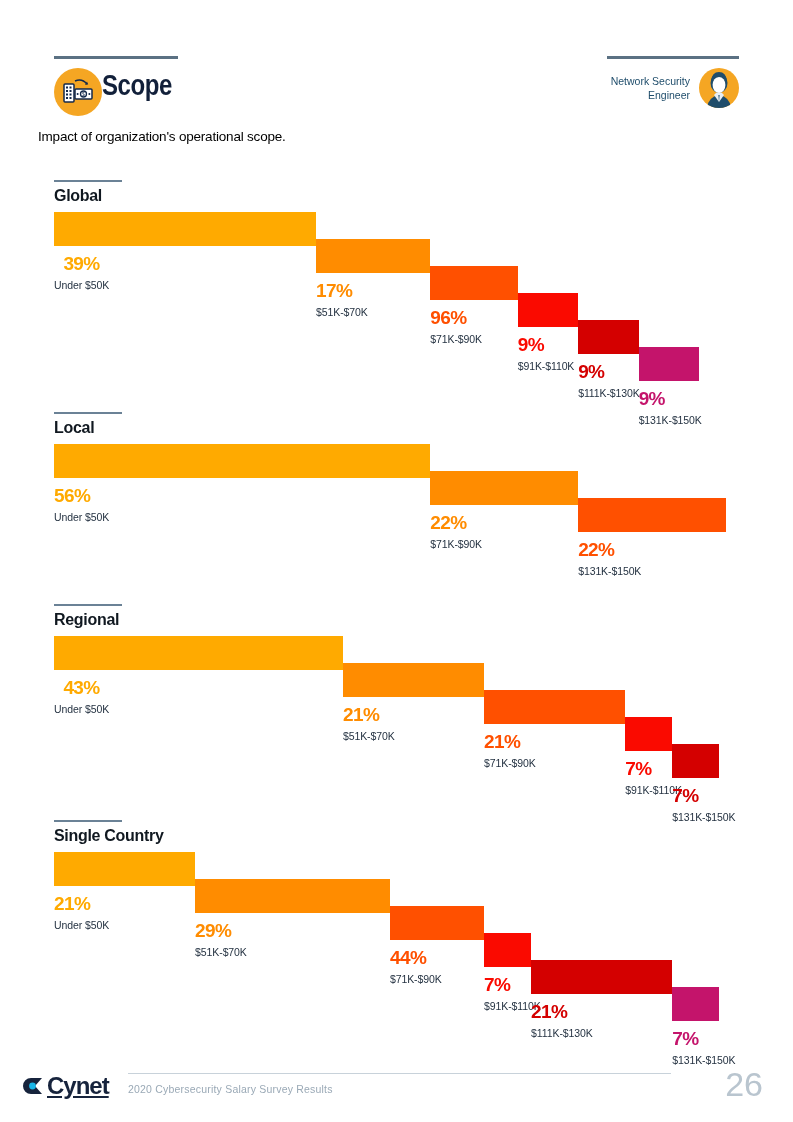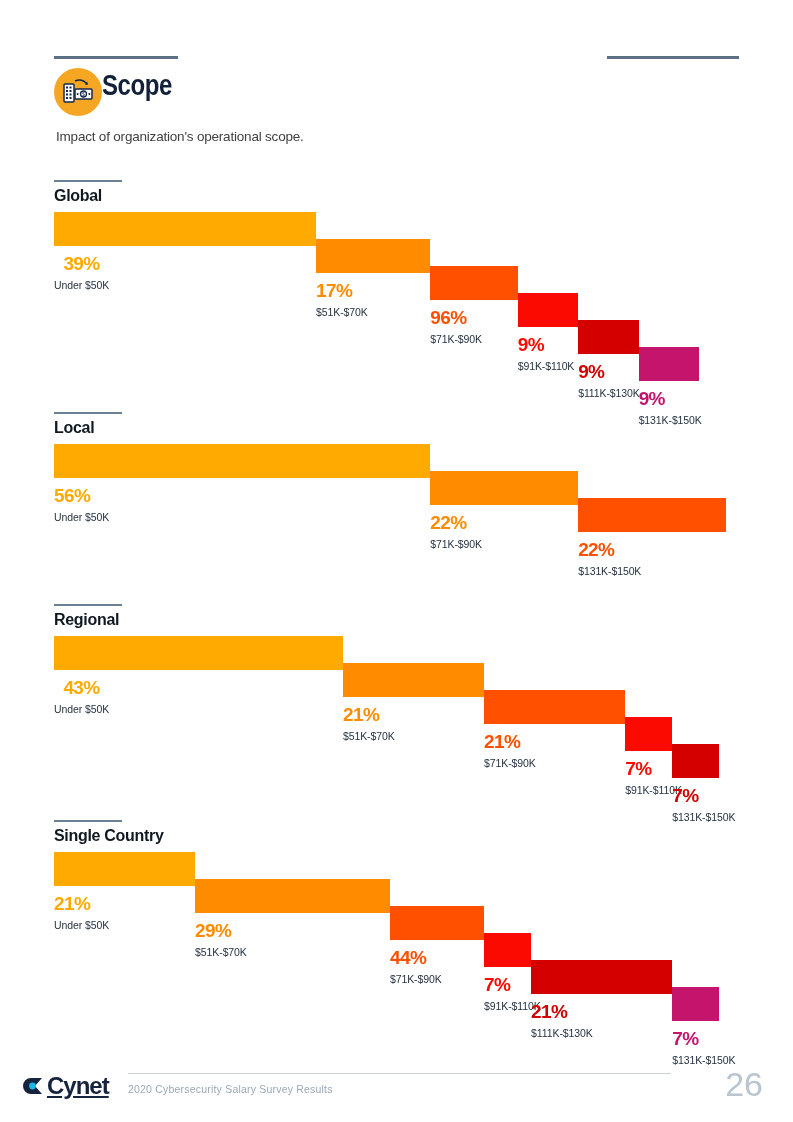--- a/index.html
+++ b/index.html
@@ -13,21 +13,21 @@
   
   .hdr-rule{position:absolute;left:54px;top:56px;width:124px;height:3px;background:#5b7183;}
   .hdr-rule-r{position:absolute;right:54px;top:56px;width:132px;height:3px;background:#5b7183;}
 
   .title-row{position:absolute;left:54px;top:68px;display:flex;align-items:flex-start;}
   .scope-badge{width:48px;height:48px;border-radius:50%;background:#f5a623;
     display:flex;align-items:center;justify-content:center;flex:none;}
   .page-title{font-size:30px;font-weight:bold;letter-spacing:-0.5px;
     color:#12203a;font-family:"Liberation Sans Narrow","Liberation Sans",sans-serif;
     transform:scaleX(.8);transform-origin:left center;white-space:nowrap;}
-  .subtitle{position:absolute;left:56px;top:129px;font-size:13.5px;color:#404040;letter-spacing:-0.2px;}
+  .subtitle{position:absolute;left:38px;top:129px;font-size:13.5px;color:#000000;letter-spacing:-0.2px;}
 
   .role-box{position:absolute;right:54px;top:68px;display:flex;align-items:center;gap:9px;}
   .role-text{font-size:10.5px;line-height:1.35;color:#1f4d6b;text-align:right;font-weight:500;white-space:pre-line;}
   .role-avatar{width:40px;height:40px;border-radius:50%;background:#f5a623;flex:none;
     display:flex;align-items:center;justify-content:center;overflow:hidden;}
 
   
   .group{position:absolute;left:0;width:793px;}
   .grp-rule{position:absolute;left:54px;top:0;width:68px;height:2px;background:#6b8296;}
   .grp-title{position:absolute;left:54px;top:7px;font-size:16px;font-weight:bold;color:#101820;letter-spacing:-.3px;}
@@ -73,20 +73,34 @@
         <circle cx="21.5" cy="15" r="3" fill="none" stroke="#13294b" stroke-width="1.3"></circle>
         <text x="21.5" y="17.4" font-size="5" text-anchor="middle" fill="#13294b" font-family="sans-serif">$</text>
         <circle cx="15.6" cy="15" r="1" fill="#13294b"></circle>
           <circle cx="27.4" cy="15" r="1" fill="#13294b"></circle>
       </svg>
     </div>
     <div class="page-title">Scope</div>
   </div>
   <div class="subtitle">Impact of organization's operational scope.</div>
 
+  <div class="role-box">
+    <div class="role-text">Network Security
+Engineer</div>
+    <div class="role-avatar">
+      <svg width="40" height="40" viewBox="0 0 40 40">
+        <path d="M8 40 Q9 29 20 27 Q31 29 32 40 Z" fill="#1f4d6b"></path>
+        <path d="M15 27 L20 34 L25 27 L23 25 L17 25 Z" fill="#e8eef2"></path>
+        <path d="M19 27 L20 34 L21 27 Z" fill="#6b8ca3"></path>
+        <ellipse cx="20" cy="15" rx="8.5" ry="10" fill="#1f4d6b"></ellipse>
+        <ellipse cx="20" cy="17" rx="6.4" ry="8" fill="#ffffff"></ellipse>
+        <path d="M12 13 Q13 4 20 4 Q27 4 28 13 Q26 8 20 9 Q15 9 12 13 Z" fill="#1f4d6b"></path>
+      </svg>
+    </div>
+  </div>
 
   <div id="groups-root">
       <div class="group" style="top: 180px;">
         <div class="grp-rule"></div>
         <div class="grp-title">Global</div>
         <div class="plot">
           <div class="bar" style="left: 0px; top: 0px; width: 262.08px; background: rgb(255, 170, 0);"></div>
           <div class="lbl" style="left: 0px; top: 42px; text-align: center;">
             <div class="pct" style="color: rgb(255, 170, 0);">39%</div>
             <div class="band">Under $50K</div>

